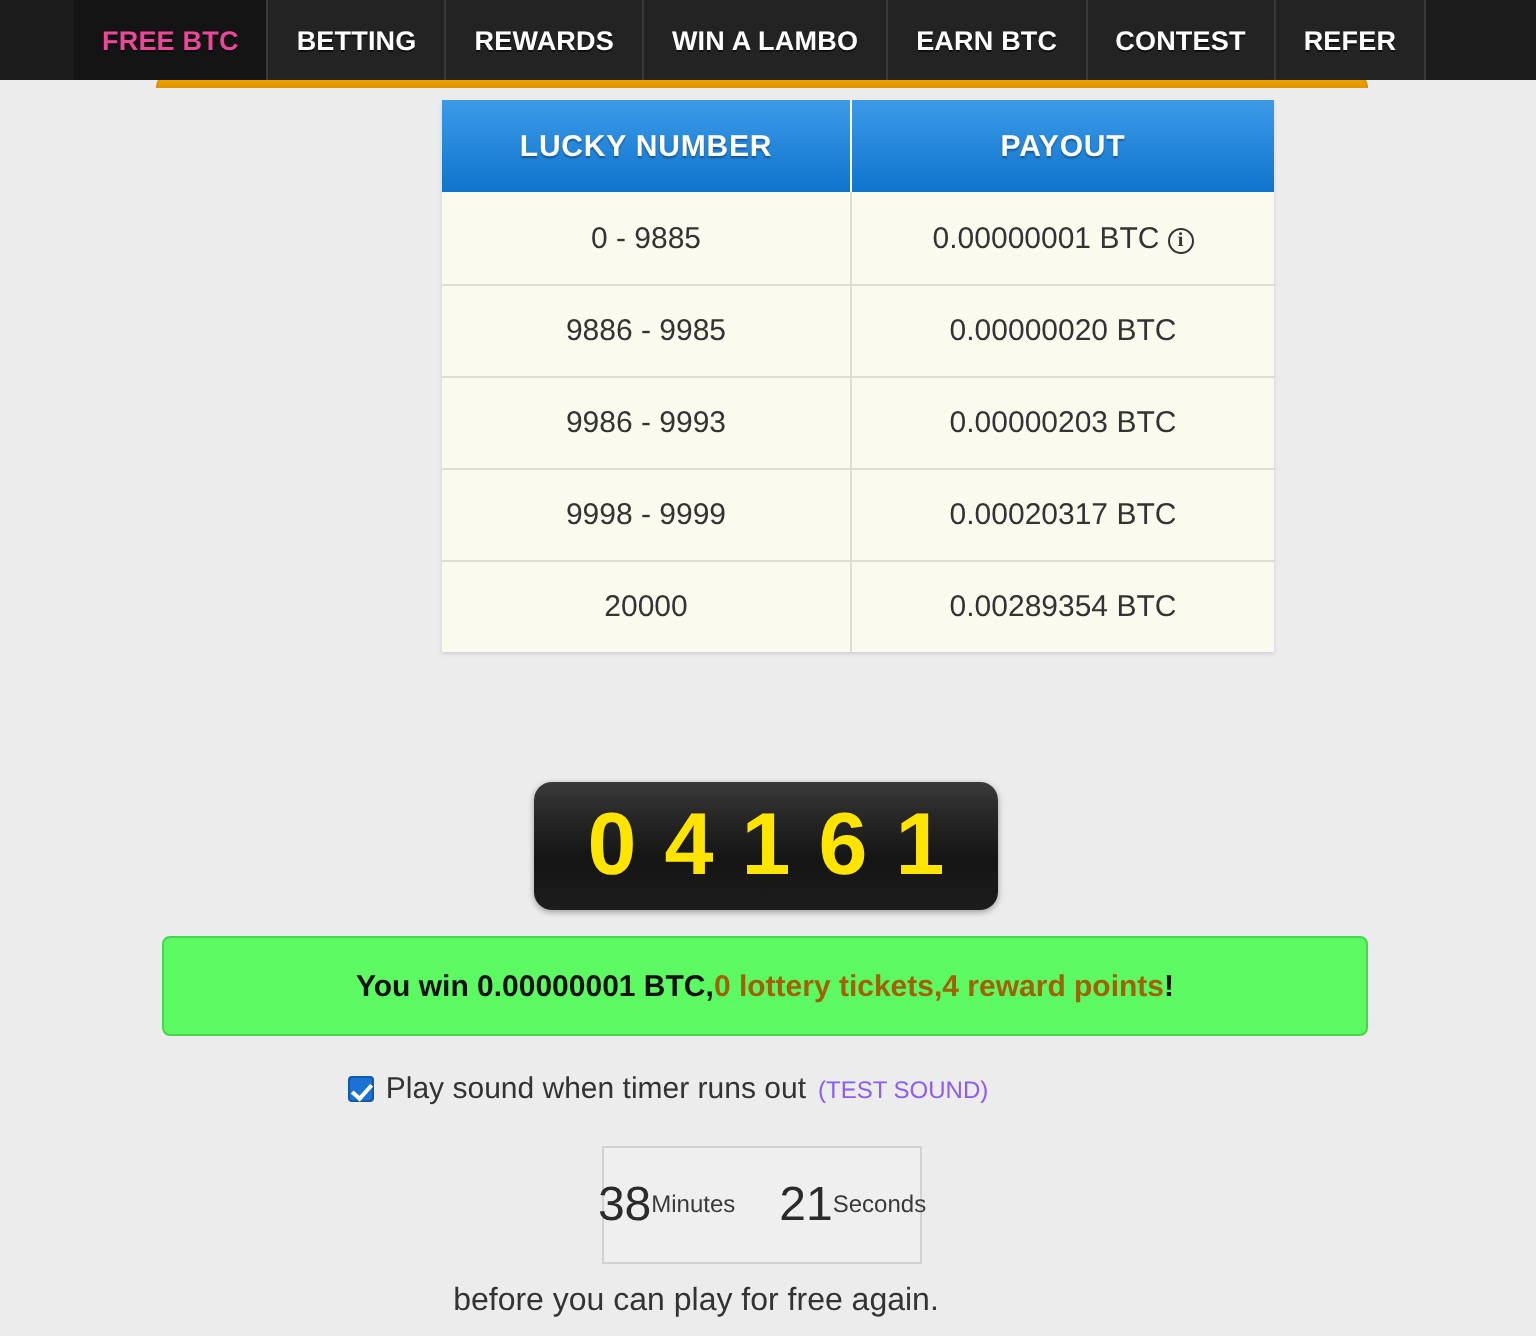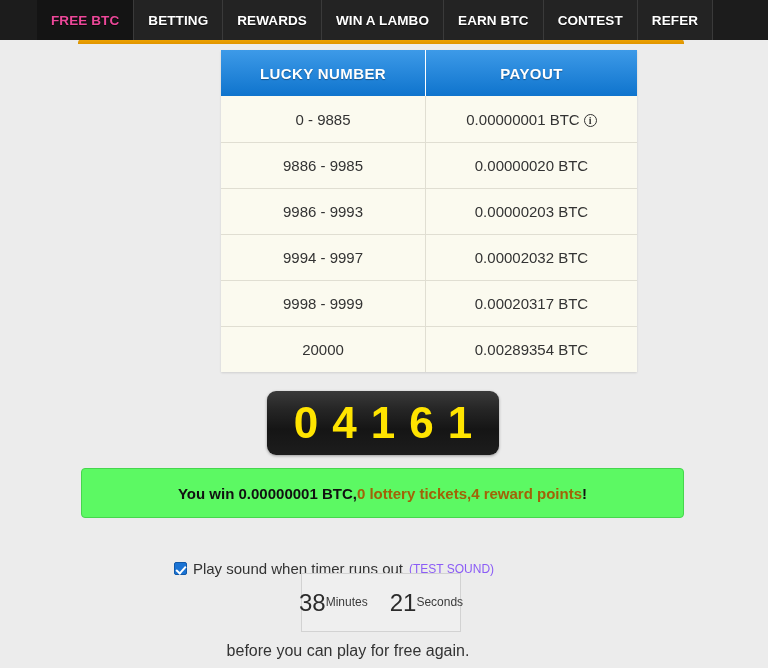--- a/index.html
+++ b/index.html
@@ -167,21 +167,21 @@
     justify-content: center;
     font-size: 15px;
     font-weight: bold;
     color: #111111;
   }
   .win-red { color: #a16207; text-align: center; }
 
   
   .sound-row {
     position: absolute;
-    top: 560px;
+    top: 536px;
     left: 0;
     width: 668px;
     display: flex;
     align-items: center;
     justify-content: center;
     gap: 6px;
     font-size: 15px;
     color: #333333;
   }
   .sound-check {
@@ -280,24 +280,20 @@
     </tr>
     <tr>
       <td>9886 - 9985</td>
       <td>0.00000020 BTC</td>
     </tr>
     <tr>
       <td>9986 - 9993</td>
       <td>0.00000203 BTC</td>
     </tr>
     <tr>
-      <td>9994 - 9997</td>
-      <td>0.00002032 BTC</td>
-    </tr>
-    <tr>
       <td>9998 - 9999</td>
       <td>0.00020317 BTC</td>
     </tr>
     <tr>
       <td>20000</td>
       <td>0.00289354 BTC</td>
     </tr>
   </tbody>
 </table>
 

